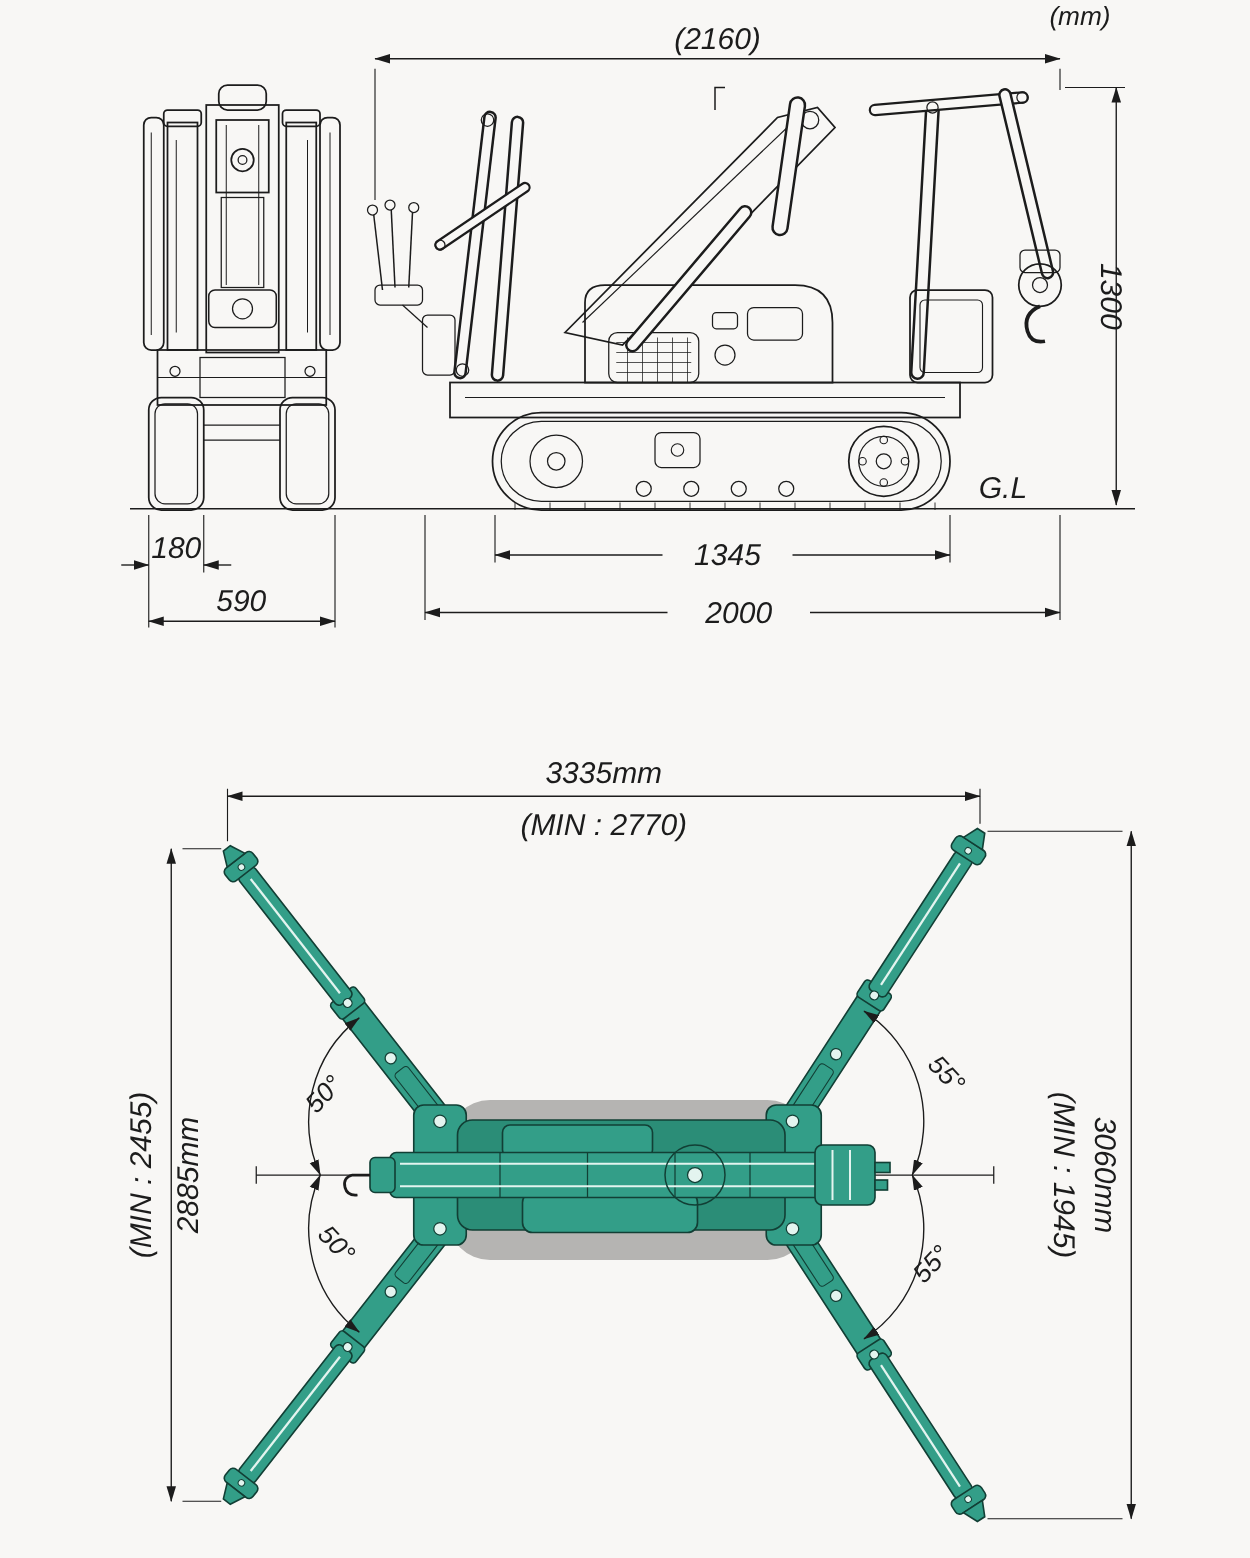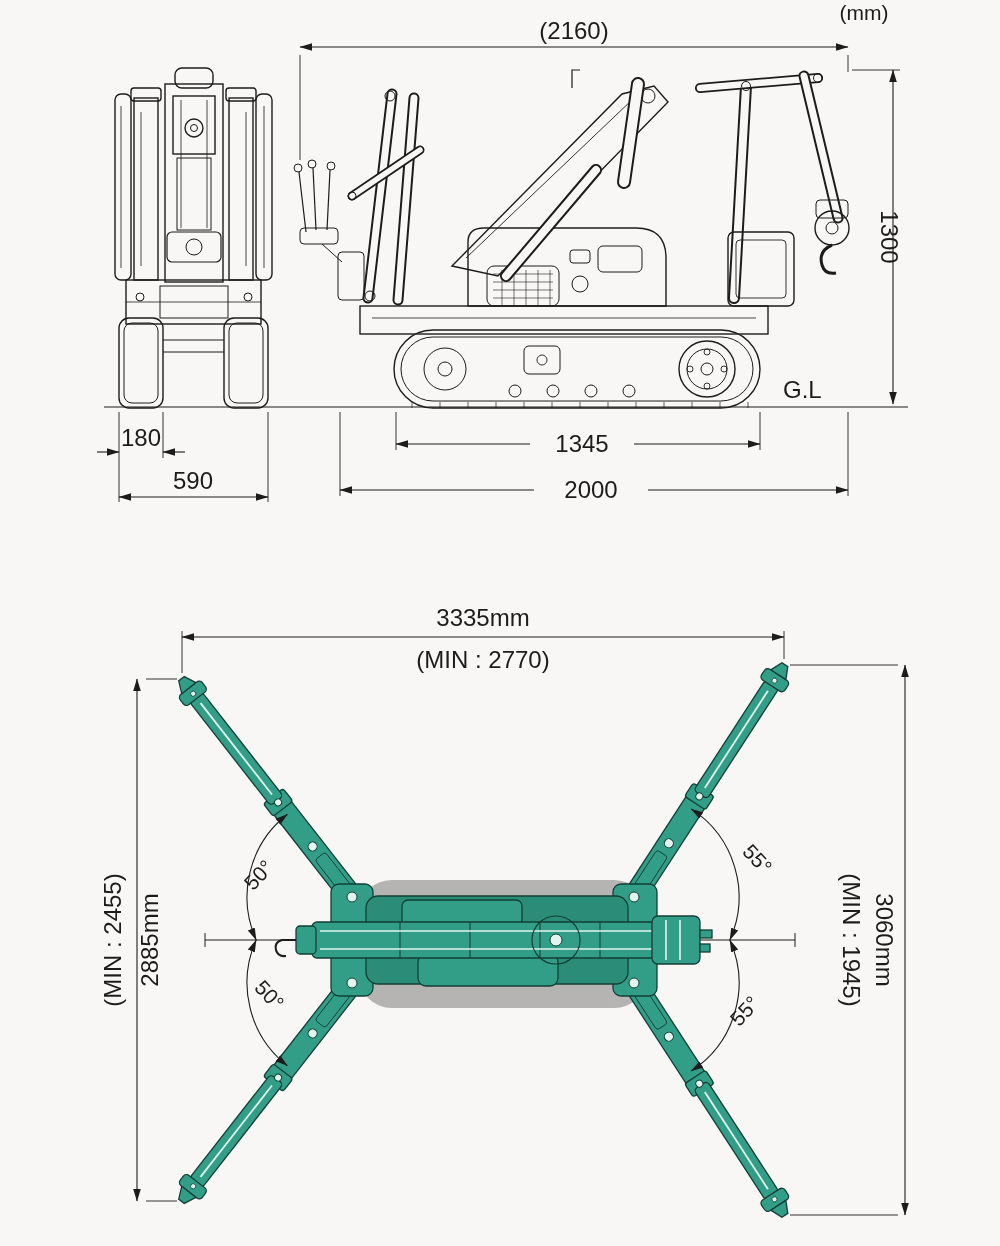--- a/index.html
+++ b/index.html
@@ -2,21 +2,21 @@
 <html style="--line: #1c1c1c; --background: #f8f7f5; --accent: #339e88; --accent-deep: #2b8d77; --accent-dark: #123f35; --accent-light: #e3f4ef; --shadow: #b5b4b2;"><head>
 <meta charset="utf-8">
 <style>
   :root{
     --line:#1c1c1c; --background:#f8f7f5; --accent:#339e88; --accent-deep:#2b8d77;
     --accent-dark:#123f35; --accent-light:#e3f4ef; --shadow:#b5b4b2;
   }
   html,body{margin:0;padding:0;}
   body{background:var(--background);}
   .page{position:relative;width:1000px;height:1246px;background:var(--background);
-        font-family:"Liberation Sans","DejaVu Sans",sans-serif;overflow:hidden;}
+        font-family:"Liberation Sans","DejaVu Sans",sans-serif;overflow:hidden;font-style:italic;}
   svg{display:block;}
   .ln{stroke:var(--line);fill:none;}
   text{fill:var(--line);stroke:none;font-family:"Liberation Sans","DejaVu Sans",sans-serif;}
   .dim{font-size:24px;}
   .dim-sm{font-size:21px;}
   .arrowhead{fill:var(--line);stroke:none;}
   .teal{fill:var(--accent);stroke:var(--accent-dark);stroke-width:1.3;}
   .teal-deep{fill:var(--accent-deep);stroke:var(--accent-dark);stroke-width:1.3;}
 </style>
 </head>

